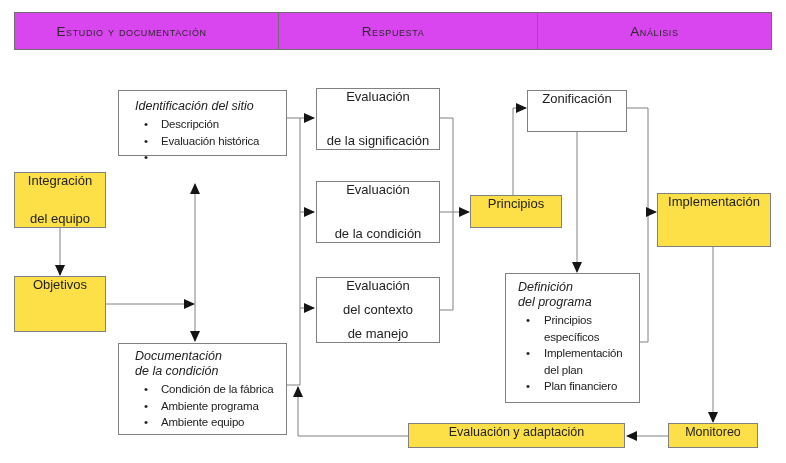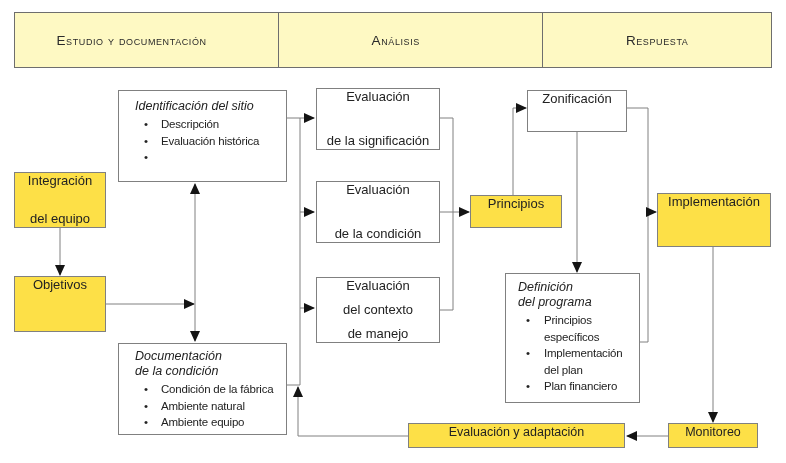--- a/index.html
+++ b/index.html
@@ -2,22 +2,22 @@
 <html><head>
 <meta charset="utf-8">
 <style>
   html,body{margin:0;padding:0;background:#ffffff;}
   #canvas{
     position:relative;width:786px;height:463px;background:#ffffff;
     font-family:"Liberation Sans", sans-serif;color:#222222;overflow:hidden;
   }
   
   .hdr{
-    position:absolute;left:14px;top:12px;width:758px;height:56px;
-    display:flex;border:1px solid #6e6e6e;box-sizing:border-box;background:#fef9c3;gap:30px;
+    position:absolute;left:14px;top:12px;width:758px;height:38px;
+    display:flex;border:1px solid #6e6e6e;box-sizing:border-box;background:#d946ef;gap:30px;
   }
   .hdr-cell{
     display:flex;align-items:center;justify-content:center;
     font-variant:small-caps;font-size:13.5px;letter-spacing:0.6px;color:#2a2a2a;
     box-sizing:border-box;
   }
   .hdr-cell + .hdr-cell{border-left:1px solid #6e6e6e;}
   .hc1{width:254px;} .hc2{width:255px;} .hc3{width:249px;}
   
   svg.conn{position:absolute;left:0;top:0;pointer-events:none;}
@@ -45,25 +45,25 @@
 </style>
 </head>
 <body>
 
 <div id="canvas">
 
   <div class="hdr">
     <div class="hdr-cell hc1">
       <span>Estudio y documentación</span>
     </div>
+    <div class="hdr-cell hc3">
+      <span>Respuesta</span>
+    </div>
     <div class="hdr-cell hc2">
       <span>Análisis</span>
-    </div>
-    <div class="hdr-cell hc3">
-      <span>Respuesta</span>
     </div>
   </div>
 
   <svg class="conn" width="786" height="463" viewBox="0 0 786 463">
     <defs>
       <marker id="arr" markerUnits="userSpaceOnUse" markerWidth="12" markerHeight="10" refX="10" refY="5" orient="auto">
         <path d="M0,0 L11,5 L0,10 Z" fill="#141414"></path>
       </marker>
     </defs>
     <g stroke="#808080" stroke-width="1" fill="none">
@@ -92,21 +92,21 @@
 
   <div class="box gray" style="left:14px;top:172px;width:92px;height:56px;">
     <span class="ln">Integración</span>
     <span class="ln">del equipo</span>
   </div>
 
   <div class="box gray" style="left:14px;top:276px;width:92px;height:56px;">
     <span>Objetivos</span>
   </div>
 
-  <div class="box listbox" style="left:118px;top:90px;width:169px;height:92px;padding-top:8px;">
+  <div class="box listbox" style="left:118px;top:90px;width:169px;height:66px;padding-top:8px;">
     <div class="box-title">
       <span class="ln">Identificación del sitio</span>
     </div>
     <div class="blist">
       <div class="bi">
         <span class="bm">•</span>
         <span class="bt nowrap">Descripción</span>
       </div>
       <div class="bi">
         <span class="bm">•</span>
@@ -123,21 +123,21 @@
       <span class="ln">Documentación</span>
       <span class="ln">de la condición</span>
     </div>
     <div class="blist">
       <div class="bi">
         <span class="bm">•</span>
         <span class="bt nowrap">Condición de la fábrica</span>
       </div>
       <div class="bi">
         <span class="bm">•</span>
-        <span class="bt nowrap">Ambiente natural</span>
+        <span class="bt nowrap">Ambiente programa</span>
       </div>
       <div class="bi">
         <span class="bm">•</span>
         <span class="bt nowrap">Ambiente equipo</span>
       </div>
     </div>
   </div>
 
   <div class="box" style="left:316px;top:88px;width:124px;height:62px;">
     <span class="ln">Evaluación</span>

